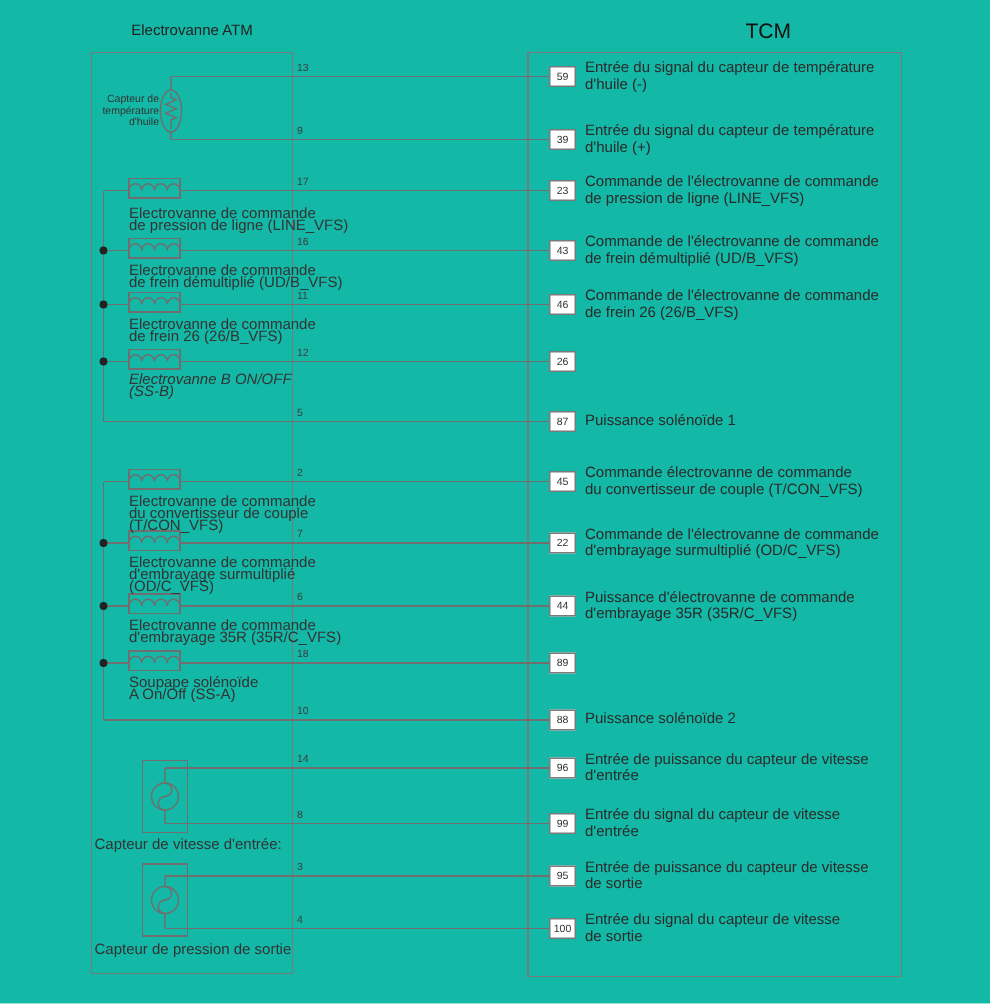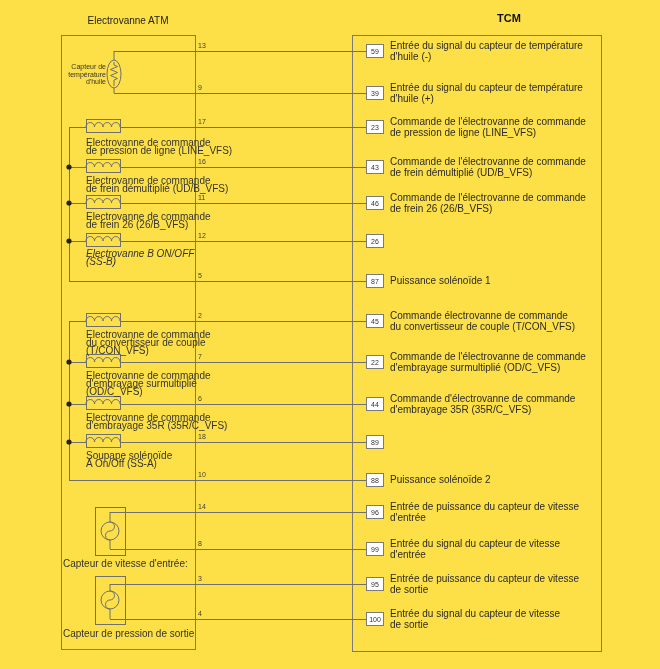--- a/index.html
+++ b/index.html
@@ -1,23 +1,23 @@
 <!DOCTYPE html>
 <html><head>
 <meta charset="utf-8">
 <style>
   html,body{margin:0;padding:0;background:#fff;}
   #stage{
-    position:relative;width:660px;height:669px;background:#fde047;
+    position:relative;width:660px;height:669px;background:#14b8a6;
     font-family:"Liberation Sans", sans-serif;color:#2e2e2e;overflow:hidden;
   }
   #diagram-svg{position:absolute;left:0;top:0;}
   .lbl{position:absolute;white-space:pre-line;}
   .title-left{font-size:10px;text-align:center;color:#222;}
-  .title-right{font-size:11px;font-weight:bold;color:#111;}
+  .title-right{font-size:14px;font-weight:normal;color:#111;}
   .atm-pin{font-size:7px;color:#3d3d3d;line-height:9px;}
   .pin-box{
     position:absolute;width:16px;height:12px;border:1px solid #7a7a7a;background:#fff;
     font-size:7px;color:#333;display:flex;align-items:center;justify-content:center;line-height:1;
   }
   .desc{font-size:10px;line-height:11px;color:#2a2a2a;width:212px;}
   .comp{font-size:10px;line-height:8px;color:#333;}
   .comp-r{text-align:right;}
 </style>
 </head>
@@ -176,21 +176,21 @@
 de pression de ligne (LINE_VFS)</div>
   <div class="lbl desc" style="left:390px;top:156px;">Commande de l'électrovanne de commande
 de frein démultiplié (UD/B_VFS)</div>
   <div class="lbl desc" style="left:390px;top:192px;">Commande de l'électrovanne de commande
 de frein 26 (26/B_VFS)</div>
   <div class="lbl desc" style="left:390px;top:275px;">Puissance solénoïde 1</div>
   <div class="lbl desc" style="left:390px;top:310px;">Commande électrovanne de commande
 du convertisseur de couple (T/CON_VFS)</div>
   <div class="lbl desc" style="left:390px;top:351px;">Commande de l'électrovanne de commande
 d'embrayage surmultiplié (OD/C_VFS)</div>
-  <div class="lbl desc" style="left:390px;top:393px;">Commande d'électrovanne de commande
+  <div class="lbl desc" style="left:390px;top:393px;">Puissance d'électrovanne de commande
 d'embrayage 35R (35R/C_VFS)</div>
   <div class="lbl desc" style="left:390px;top:474px;">Puissance solénoïde 2</div>
   <div class="lbl desc" style="left:390px;top:501px;">Entrée de puissance du capteur de vitesse
 d'entrée</div>
   <div class="lbl desc" style="left:390px;top:538px;">Entrée du signal du capteur de vitesse
 d'entrée</div>
   <div class="lbl desc" style="left:390px;top:573px;">Entrée de puissance du capteur de vitesse
 de sortie</div>
   <div class="lbl desc" style="left:390px;top:608px;">Entrée du signal du capteur de vitesse
 de sortie</div>

